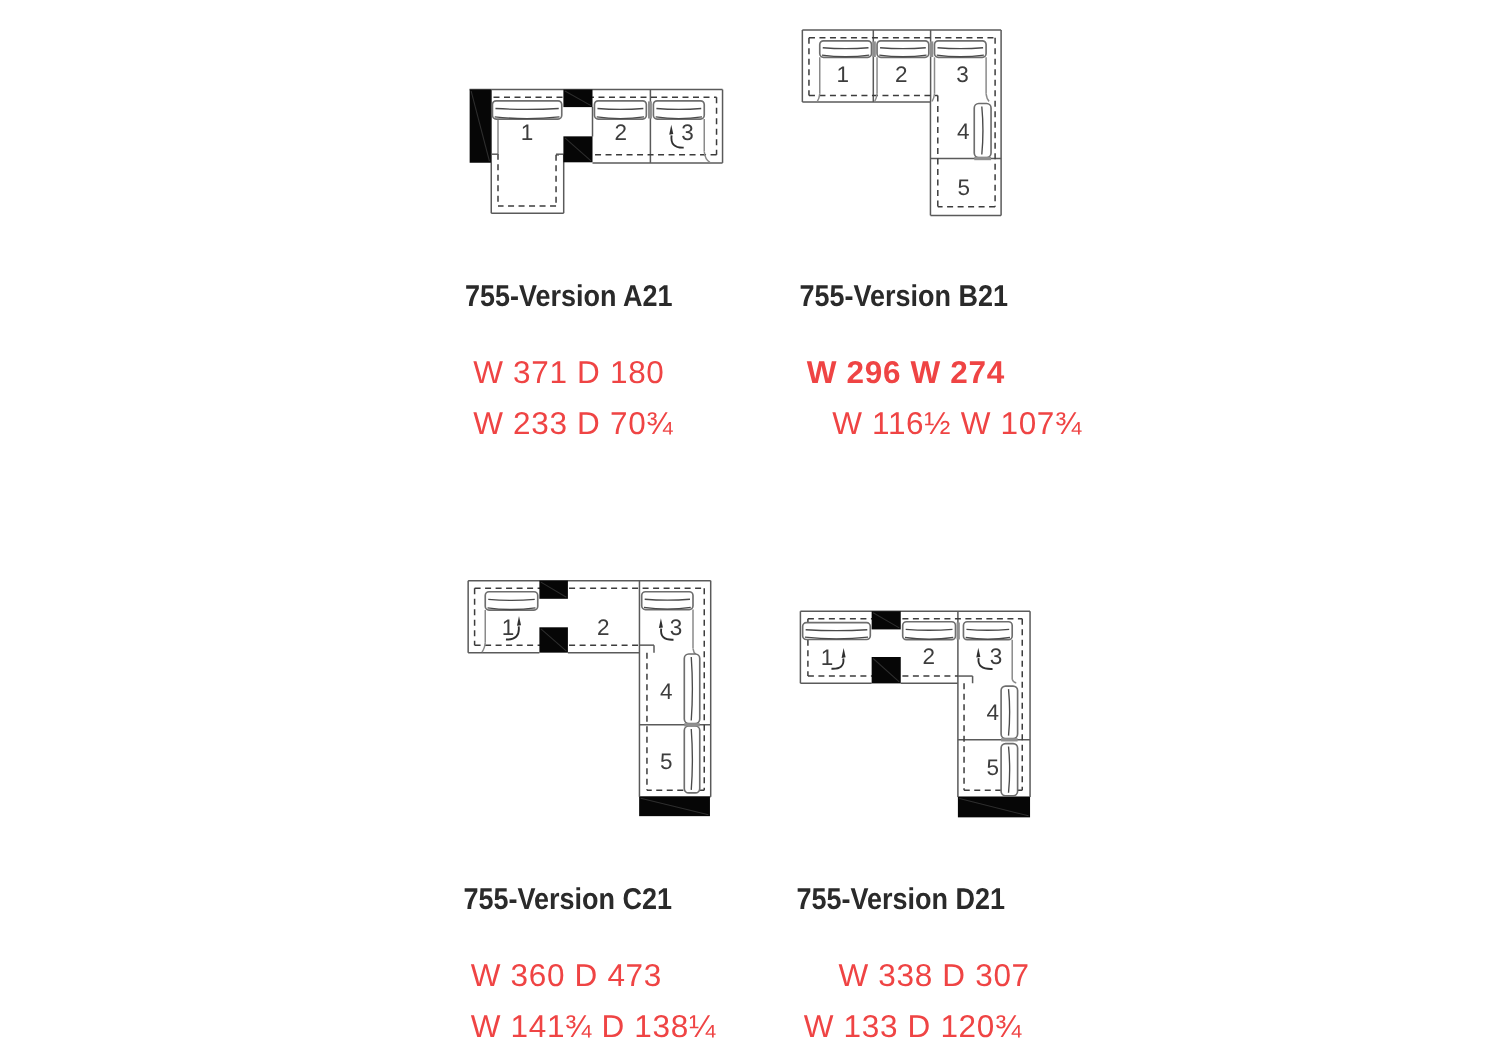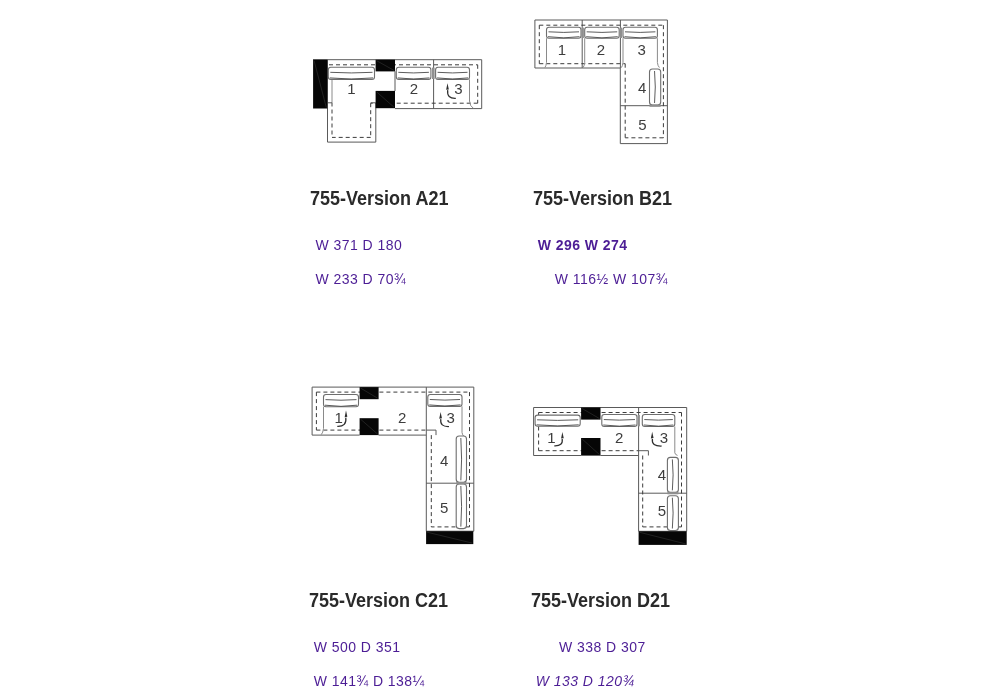--- a/index.html
+++ b/index.html
@@ -1,18 +1,18 @@
 <!DOCTYPE html>
 <html><head><meta charset="utf-8">
 <style>
 html,body{margin:0;padding:0;background:#fff;width:1000px;height:700px;overflow:hidden;}
 #stage{position:relative;width:1000px;height:700px;font-family:"Liberation Sans",sans-serif;}
 #stage svg{position:absolute;left:0;top:0;}
 .title{position:absolute;font-size:20px;font-weight:bold;color:#2a2a2a;white-space:nowrap;line-height:1;transform:scaleX(0.9);transform-origin:0 0;}
-.dim{position:absolute;font-size:14px;font-weight:400;color:#4c1d95;white-space:nowrap;line-height:1;letter-spacing:0.45px;}
+.dim{position:absolute;font-size:21px;font-weight:400;color:#ef4444;white-space:nowrap;line-height:1;letter-spacing:0.45px;}
 </style></head>
 <body>
 <div id="stage">
 <svg width="1000" height="700" viewBox="0 0 1000 700">
 <line x1="313" y1="59.7" x2="481.7" y2="59.7" stroke="#5a5a5a" stroke-width="1.0" stroke-linecap="butt"></line>
 <line x1="481.7" y1="59.7" x2="481.7" y2="108.6" stroke="#5a5a5a" stroke-width="1.0" stroke-linecap="butt"></line>
 <line x1="395" y1="108.6" x2="481.7" y2="108.6" stroke="#5a5a5a" stroke-width="1.0" stroke-linecap="butt"></line>
 <line x1="395" y1="71.3" x2="395" y2="91" stroke="#5a5a5a" stroke-width="1.0" stroke-linecap="butt"></line>
 <line x1="433.6" y1="59.7" x2="433.6" y2="108.6" stroke="#5a5a5a" stroke-width="1.0" stroke-linecap="butt"></line>
 <line x1="327.5" y1="59.7" x2="327.5" y2="142.1" stroke="#5a5a5a" stroke-width="1.0" stroke-linecap="butt"></line>
@@ -188,18 +188,18 @@
 <polygon points="652.2,431.8 650.85,438.40000000000003 653.5500000000001,438.0" fill="#2f2f2f" stroke="none"></polygon>
 </svg>
 
 <div class="title" style="left:309.5px;top:188.0px;">755-Version A21</div>
 <div class="dim" style="left:315.5px;top:238.0px;">W 371 D 180</div>
 <div class="dim" style="left:315.5px;top:272.1px;">W 233 D 70¾</div>
 <div class="title" style="left:533.2px;top:188.0px;">755-Version B21</div>
 <div class="dim" style="left:537.8px;top:238.0px;font-weight:bold;">W 296 W 274</div>
 <div class="dim" style="left:537.8px;top:272.1px;margin-left:17px;">W 116½ W 107¾</div>
 <div class="title" style="left:308.5px;top:589.8px;">755-Version C21</div>
-<div class="dim" style="left:313.8px;top:640.0px;">W 500 D 351</div>
+<div class="dim" style="left:313.8px;top:640.0px;">W 360 D 473</div>
 <div class="dim" style="left:313.8px;top:674.0px;">W 141¾ D 138¼</div>
 <div class="title" style="left:530.5px;top:589.8px;">755-Version D21</div>
 <div class="dim" style="left:559px;top:640.0px;">W 338 D 307</div>
-<div class="dim" style="left:535.8px;top:674.0px;font-style:italic;">W 133 D 120¾</div>
+<div class="dim" style="left:535.8px;top:674.0px;">W 133 D 120¾</div>
 
 </div>
 </body></html>

